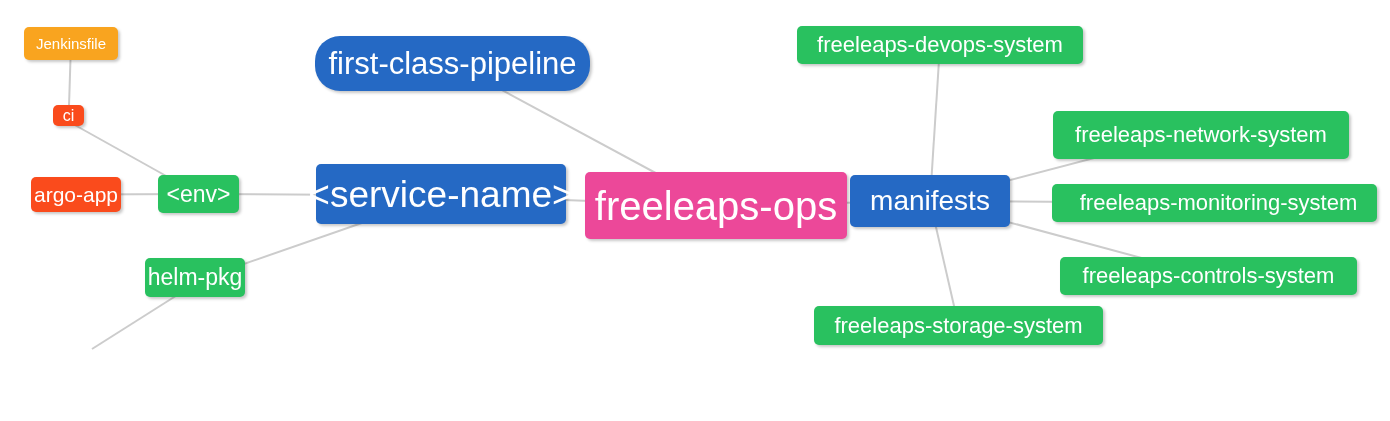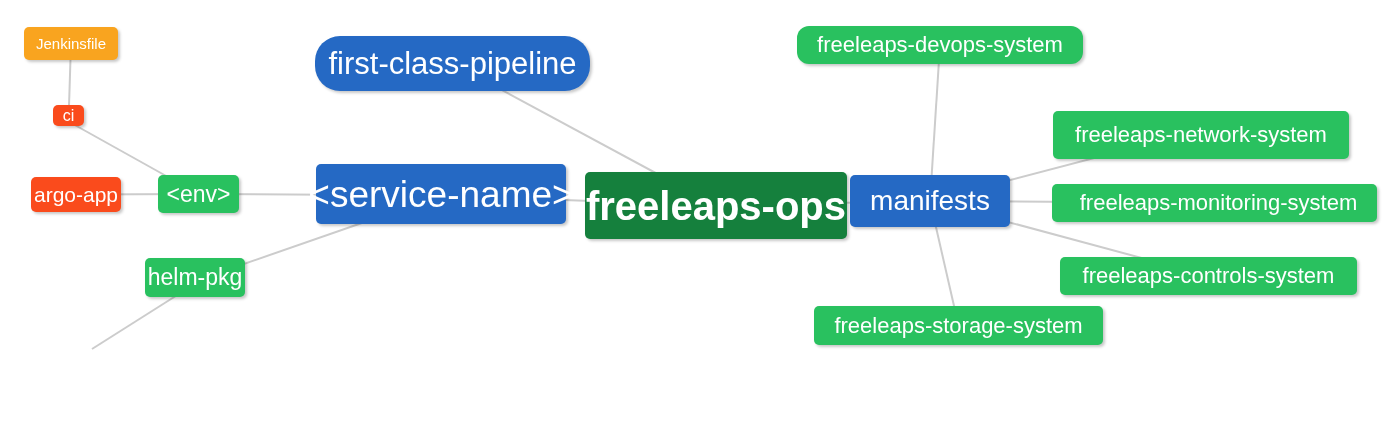--- a/index.html
+++ b/index.html
@@ -35,21 +35,21 @@
     box-shadow: 2px 2px 3px rgba(0,0,0,0.22);
     white-space: nowrap;
     cursor: pointer;
     line-height: 1;
     letter-spacing: 0px;
   }
   .c-blue   { background: #2569c4; }
   .c-green  { background: #29c15f; }
   .c-red    { background: #fa4b1c; }
   .c-orange { background: #f9a41f; }
-  .c-dark   { background: #15803d; font-weight: bold; }
+  .c-dark   { background: #ec4899; }
 </style>
 </head>
 <body>
 
 <div id="canvas">
   <svg id="edges" width="1390" height="421">
       <line x1="71" y1="43.5" x2="68.5" y2="121.5" stroke="#cccccc" stroke-width="2"></line>
       <line x1="68.5" y1="121.5" x2="198.5" y2="194" stroke="#cccccc" stroke-width="2"></line>
       <line x1="76" y1="194.5" x2="198.5" y2="194" stroke="#cccccc" stroke-width="2"></line>
       <line x1="198.5" y1="194" x2="441" y2="195.5" stroke="#cccccc" stroke-width="2"></line>
@@ -67,18 +67,18 @@
 
 <div class="node c-orange" style="left: 24px; top: 27px; width: 94px; height: 33px; font-size: 15px;">Jenkinsfile</div>
     <div class="node c-red" style="left: 53px; top: 105px; width: 31px; height: 21px; font-size: 16px;">ci</div>
     <div class="node c-red" style="left: 31px; top: 177px; width: 90px; height: 35px; font-size: 21px;">argo-app</div>
     <div class="node c-green" style="left: 158px; top: 175px; width: 81px; height: 38px; font-size: 23px;">&lt;env&gt;</div>
     <div class="node c-green" style="left: 145px; top: 258px; width: 100px; height: 39px; font-size: 23px;">helm-pkg</div>
     <div class="node c-blue" style="left: 315px; top: 36px; width: 275px; height: 55px; font-size: 31px; border-radius: 25px;">first-class-pipeline</div>
     <div class="node c-blue" style="left: 316px; top: 164px; width: 250px; height: 60px; font-size: 37px;">&lt;service-name&gt;</div>
     <div class="node c-dark" style="left: 585px; top: 172px; width: 262px; height: 67px; font-size: 40px;">freeleaps-ops</div>
     <div class="node c-blue" style="left: 850px; top: 175px; width: 160px; height: 52px; font-size: 28px;">manifests</div>
-    <div class="node c-green" style="left: 797px; top: 26px; width: 286px; height: 38px; font-size: 22px; border-radius: 12px;">freeleaps-devops-system</div>
+    <div class="node c-green" style="left: 797px; top: 26px; width: 286px; height: 38px; font-size: 22px;">freeleaps-devops-system</div>
     <div class="node c-green" style="left: 1053px; top: 111px; width: 296px; height: 48px; font-size: 22px;">freeleaps-network-system</div>
     <div class="node c-green" style="left: 1052px; top: 184px; width: 325px; height: 38px; font-size: 22px; padding-left: 8px;">freeleaps-monitoring-system</div>
     <div class="node c-green" style="left: 1060px; top: 257px; width: 297px; height: 38px; font-size: 22px;">freeleaps-controls-system</div>
     <div class="node c-green" style="left: 814px; top: 306px; width: 289px; height: 39px; font-size: 22px;">freeleaps-storage-system</div>
   </div>
 
 </body></html>

